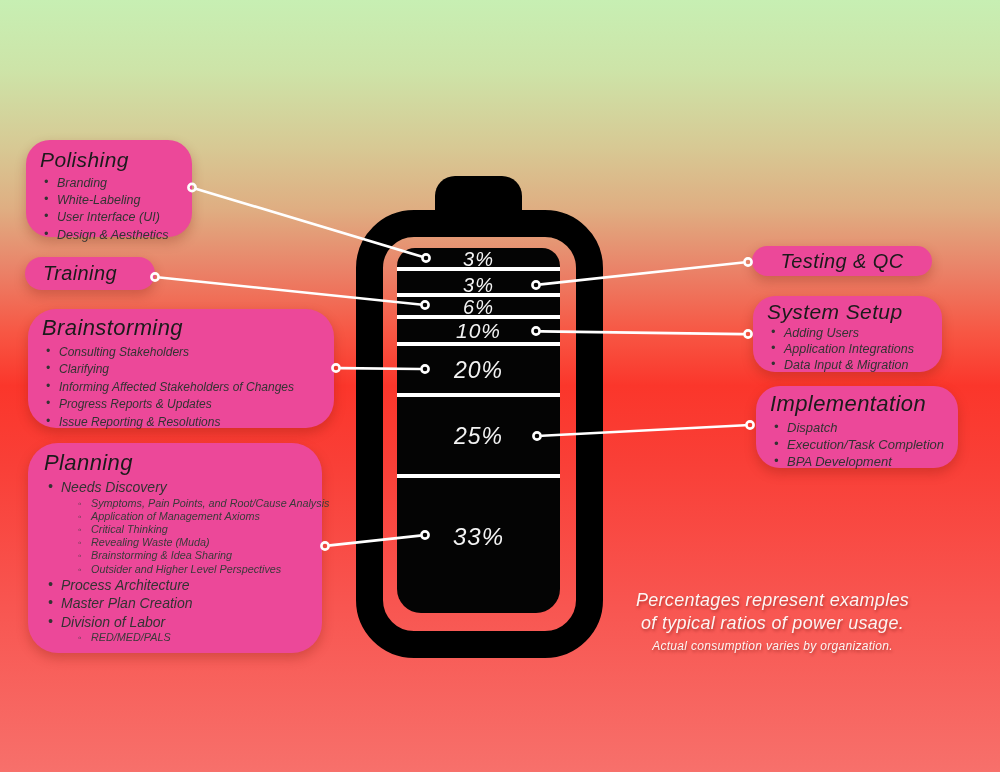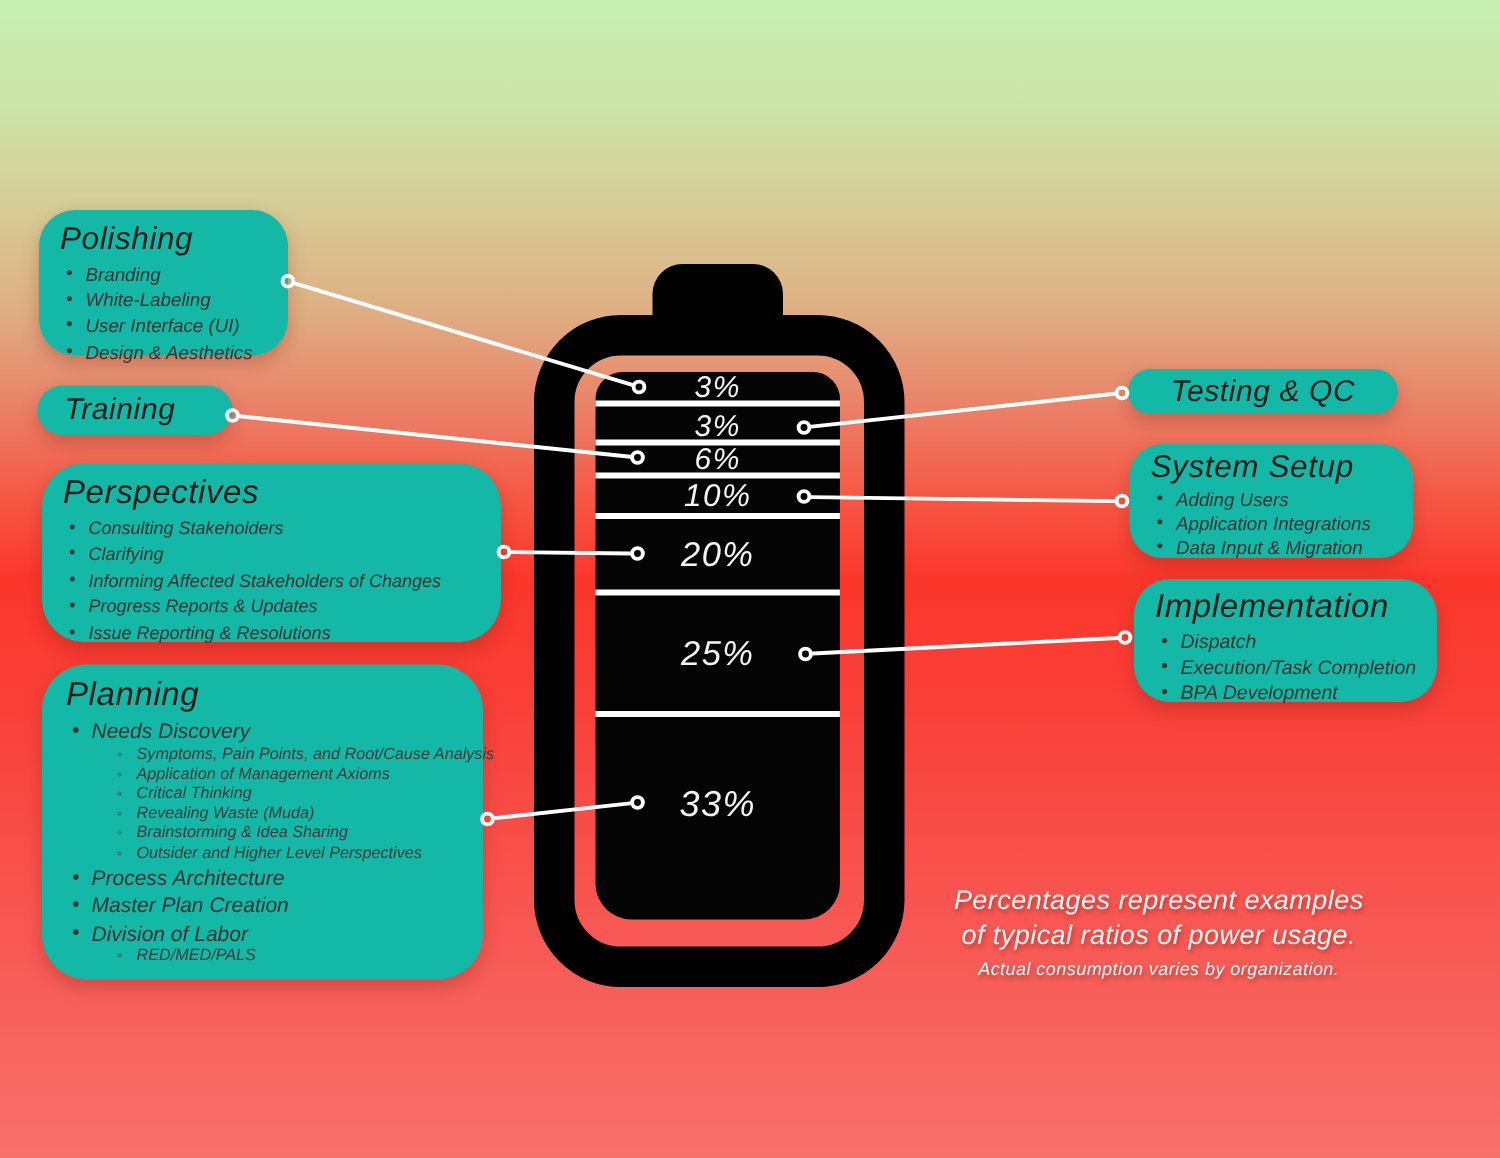--- a/index.html
+++ b/index.html
@@ -8,21 +8,21 @@
     font-family:"Liberation Sans",sans-serif;font-style:italic;
     background:linear-gradient(180deg,
       #c7efb3 0%, #cde4a8 9%, #d7c994 19%, #dfae82 27%,
       #ea8268 35%, #f75744 43%, #fb362b 50%, #f93f37 60%,
       #f85550 78%, #f7706b 100%);
   }
   .canvas{position:absolute;inset:0;}
 
   
   .callout{
-    position:absolute;background:#14b8a6;color:#2b2b2b;
+    position:absolute;background:#ec4899;color:#2b2b2b;
     box-shadow:0 5px 12px rgba(120,20,10,0.28);
     box-sizing:border-box;z-index:3;
   }
   .callout .title{
     color:#1b1b1b;letter-spacing:0.4px;white-space:nowrap;
   }
   ul.items{list-style:none;margin:2px 0 0 0;padding:0;}
   ul.items li{position:relative;padding-left:17px;white-space:nowrap;color:#333;}
   ul.items li::before{content:"\2022";position:absolute;left:4px;top:-1px;}
   ul.sub{list-style:none;margin:0;padding:0;}
@@ -137,21 +137,21 @@
       <li>User Interface (UI)</li>
       <li>Design &amp; Aesthetics</li>
     </ul>
   </div>
 
   <div class="callout" id="box-training">
     <div class="title">Training</div>
   </div>
 
   <div class="callout" id="box-communication">
-    <div class="title">Perspectives</div>
+    <div class="title">Brainstorming</div>
     <ul class="items">
       <li>Consulting Stakeholders</li>
       <li>Clarifying</li>
       <li>Informing Affected Stakeholders of Changes</li>
       <li>Progress Reports &amp; Updates</li>
       <li>Issue Reporting &amp; Resolutions</li>
     </ul>
   </div>
 
   <div class="callout" id="box-planning">

